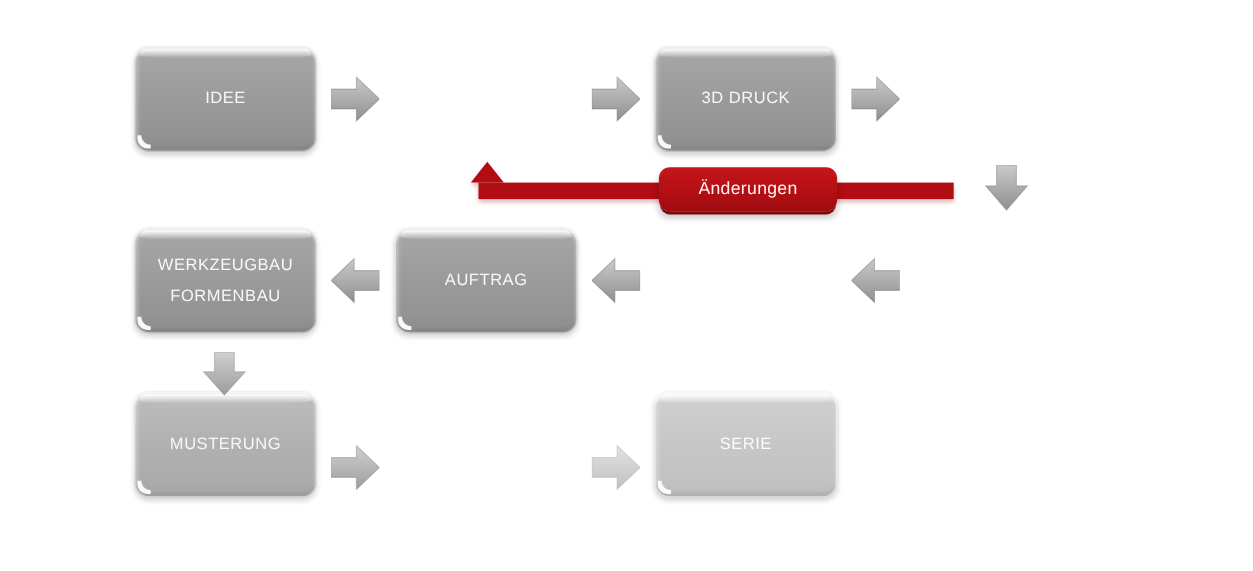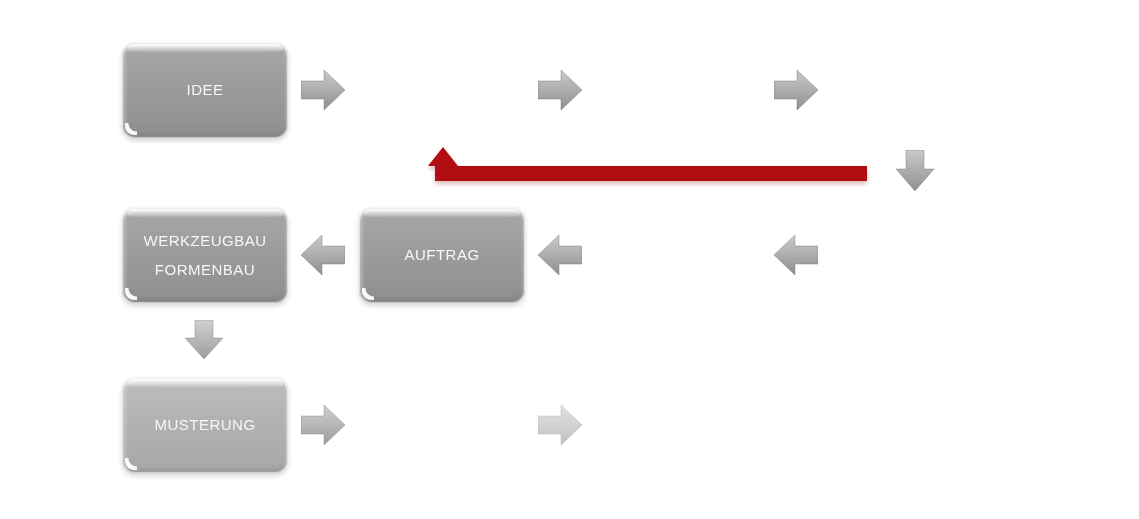--- a/index.html
+++ b/index.html
@@ -32,21 +32,21 @@
     border-bottom-left-radius:9px;
     background:radial-gradient(circle at 100% 0%, rgba(255,255,255,0) 8px, rgba(255,255,255,.95) 9px);
     pointer-events:none;
   }
   .node .nl{white-space:pre-line;line-height:1.45;}
   .node .tall{line-height:1.95;}
   .node.fade1{background:linear-gradient(180deg,#cdcdcd 0%,#bbbbbb 10%,#b1b1b1 48%,#ababab 82%,#a5a5a5 100%);}
   .node.fade2{background:linear-gradient(180deg,#dcdcdc 0%,#cecece 10%,#c7c7c7 48%,#c2c2c2 82%,#bdbdbd 100%);color:#fbfbfb;}
   
   .c1{left:122px}.c2{left:359px}.c3{left:595px}.c4{left:832px}
-  .r1{top:42px}.r2{top:207px}.r3{top:377px}
+  .r1{top:42px}.r2{top:207px}.r3{top:356px}
   
   .arrow{position:absolute;}
   .a-fade1{opacity:.88;}
   .a-fade2{opacity:.55;}
   
   .feedback-svg{position:absolute;left:425px;top:146px;filter:drop-shadow(0 3px 2px rgba(150,30,30,.30));}
   .badge{
     position:absolute;left:599px;top:152px;width:162px;height:40px;border-radius:10px;
     background:linear-gradient(180deg,#c5161b 0%,#b30f14 55%,#a00c10 100%);
     box-shadow:0 4px 0 -1px #7c090c, 0 6px 6px rgba(0,0,0,.22);
@@ -65,31 +65,37 @@
         <stop offset="0" stop-color="#cacaca"></stop>
         <stop offset=".5" stop-color="#adadad"></stop>
         <stop offset="1" stop-color="#8f8f8f"></stop>
       </linearGradient>
     </defs>
   </svg>
 
   <div class="node r1 c1">
     <span class="nl">IDEE</span>
   </div>
+  <div class="node r1 c3">
+    <span class="nl">3D DRUCK</span>
+  </div>
 
   <div class="node r2 c2">
     <span class="nl">AUFTRAG</span>
   </div>
   <div class="node r2 c1">
     <span class="nl tall">WERKZEUGBAU
 FORMENBAU</span>
   </div>
 
   <div class="node r3 c1 fade1">
     <span class="nl">MUSTERUNG</span>
+  </div>
+  <div class="node r3 c3 fade2">
+    <span class="nl">SERIE</span>
   </div>
 
   <svg class="arrow" style="left:301px;top:67px" width="44" height="46">
     <polygon points="0,14 23,14 23,3 44,23 23,43 23,32 0,32" fill="url(#gA)" stroke="rgba(110,110,110,.4)" stroke-width="1"></polygon>
   </svg>
   <svg class="arrow" style="left:538px;top:67px" width="44" height="46">
     <polygon points="0,14 23,14 23,3 44,23 23,43 23,32 0,32" fill="url(#gA)" stroke="rgba(110,110,110,.4)" stroke-width="1"></polygon>
   </svg>
   <svg class="arrow" style="left:774px;top:67px" width="44" height="46">
     <polygon points="0,14 23,14 23,3 44,23 23,43 23,32 0,32" fill="url(#gA)" stroke="rgba(110,110,110,.4)" stroke-width="1"></polygon>
@@ -118,14 +124,17 @@
   </svg>
   <svg class="arrow a-fade2" style="left:538px;top:402px" width="44" height="46">
     <polygon points="0,14 23,14 23,3 44,23 23,43 23,32 0,32" fill="url(#gA)" stroke="rgba(110,110,110,.4)" stroke-width="1"></polygon>
   </svg>
 
   <svg class="feedback-svg" width="445" height="40">
     <rect x="10" y="20" width="432" height="15" fill="#b20d12"></rect>
     <polygon points="18,1 3,20 33,20" fill="#b20d12"></polygon>
   </svg>
 
+  <div class="badge">
+    <span>Änderungen</span>
+  </div>
 
 </div>
 
 </body></html>

